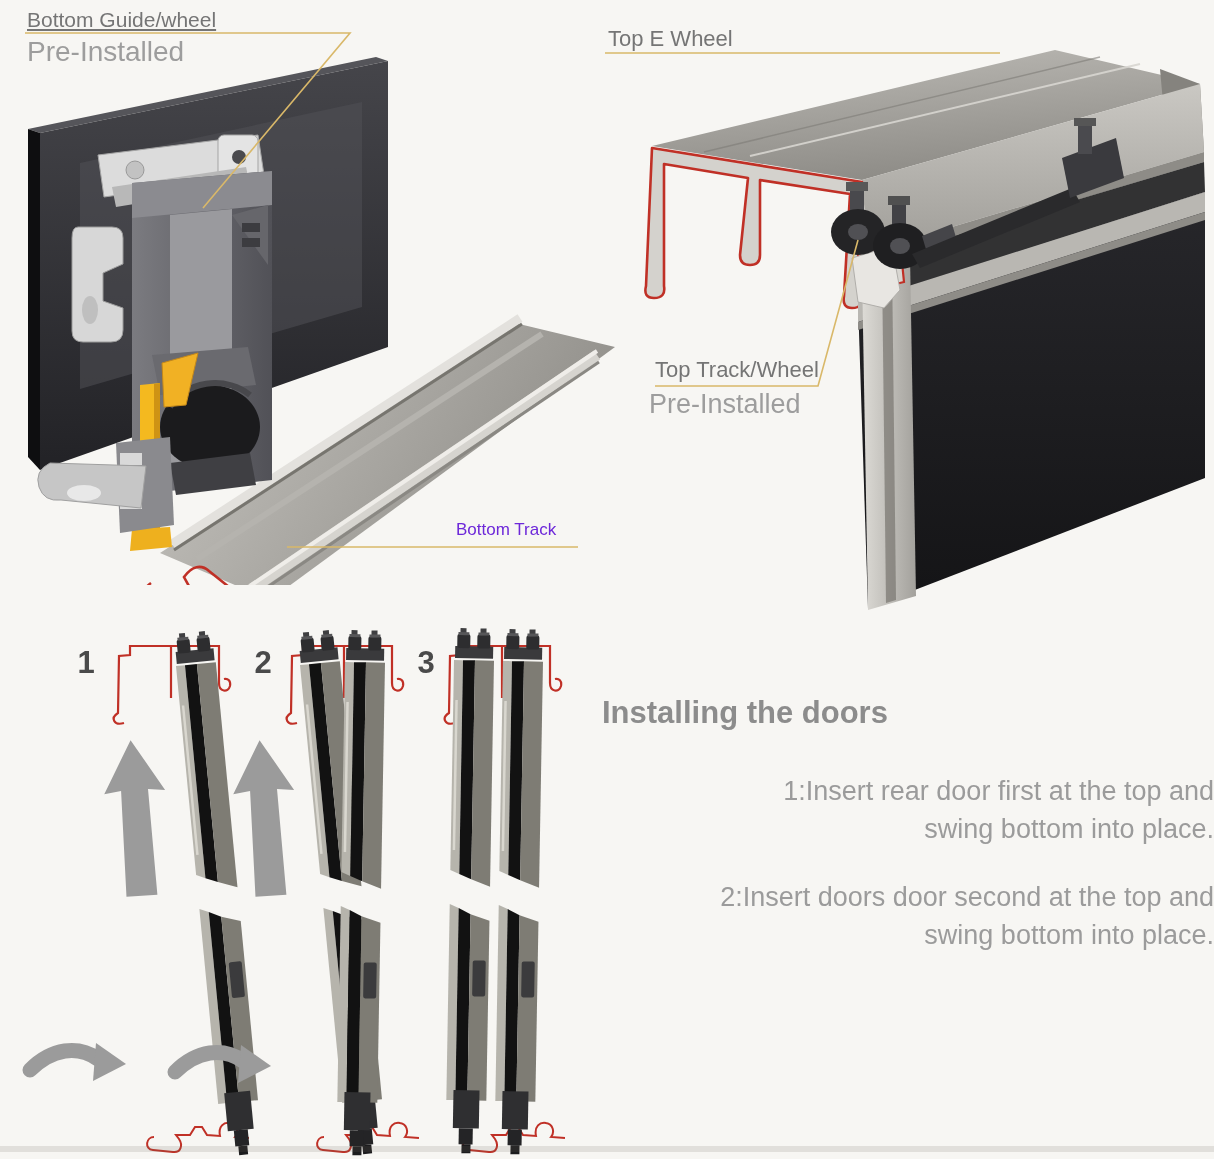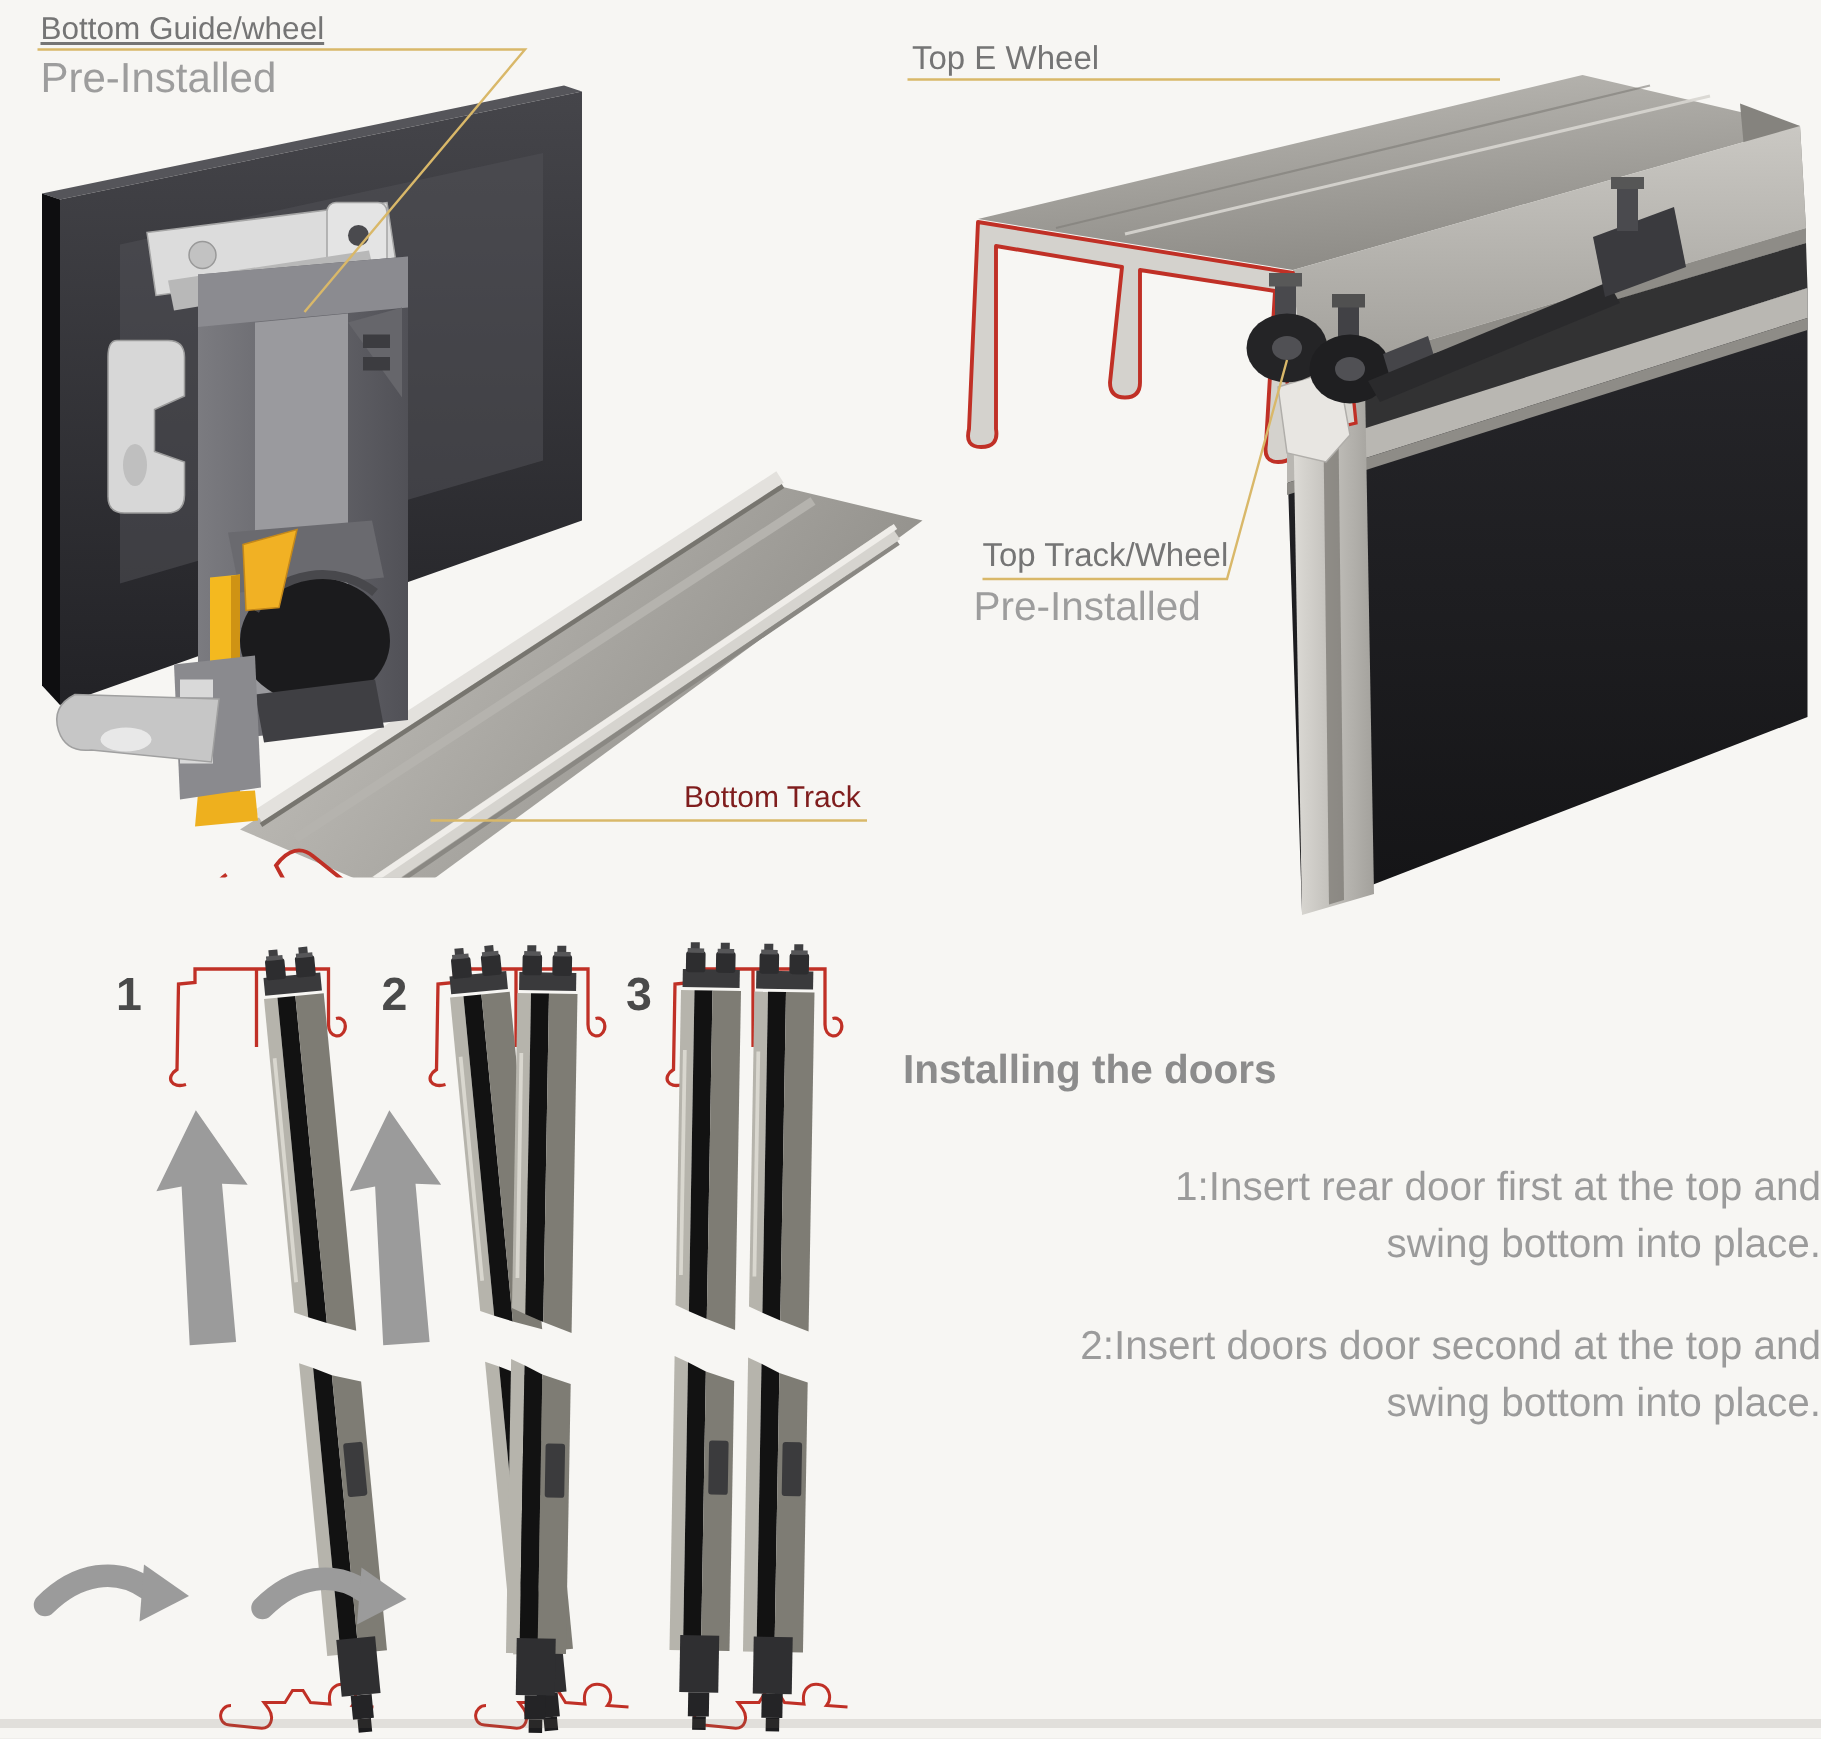--- a/index.html
+++ b/index.html
@@ -6,23 +6,23 @@
   .canvas{
     position:relative;width:1214px;height:1159px;overflow:hidden;
     background:#f7f6f3;font-family:"Liberation Sans", sans-serif;
   }
   .abs{position:absolute;}
   .lbl{position:absolute;white-space:nowrap;line-height:1.1;}
   .lbl-title-sm{font-size:21px;color:#757575;}
   .lbl-title-md{font-size:22px;color:#757575;}
   .lbl-sub-lg{font-size:28px;color:#9d9d9d;}
   .lbl-sub-md{font-size:27px;color:#9d9d9d;}
-  .lbl-track{font-size:20px;color:#7f1d1d;}
+  .lbl-track{font-size:17px;color:#6d28d9;}
   .instructions{position:absolute;left:602px;top:696px;width:612px;color:#9b9b9b;}
-  .instructions h1{font-size:27px;line-height:34px;font-weight:bold;color:#8c8c8c;margin:0 0 42px 0;}
+  .instructions h1{font-size:31px;line-height:34px;font-weight:bold;color:#8c8c8c;margin:0 0 42px 0;}
   .instructions p{font-size:27px;line-height:38px;margin:0 0 30px 0;text-align:right;}
   svg{display:block;}
   .bottom-scan-band{position:absolute;left:0;top:1146px;width:1214px;height:6px;
     background:rgba(110,105,95,0.16);}
 </style>
 </head>
 <body>
 
 <div class="canvas">
 

